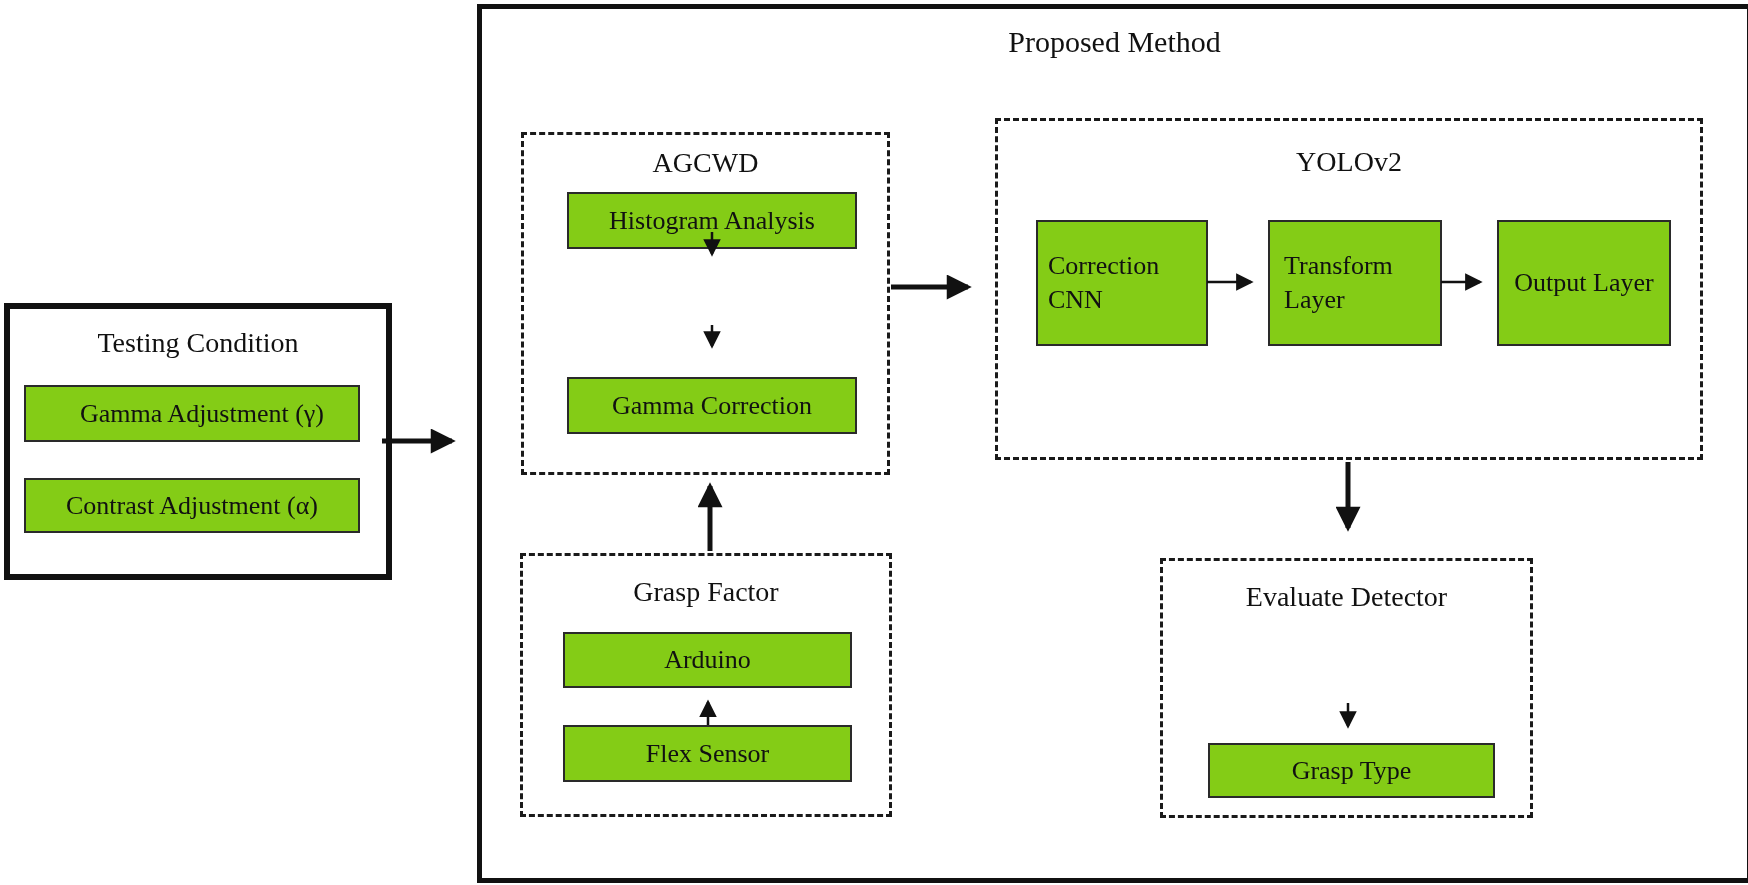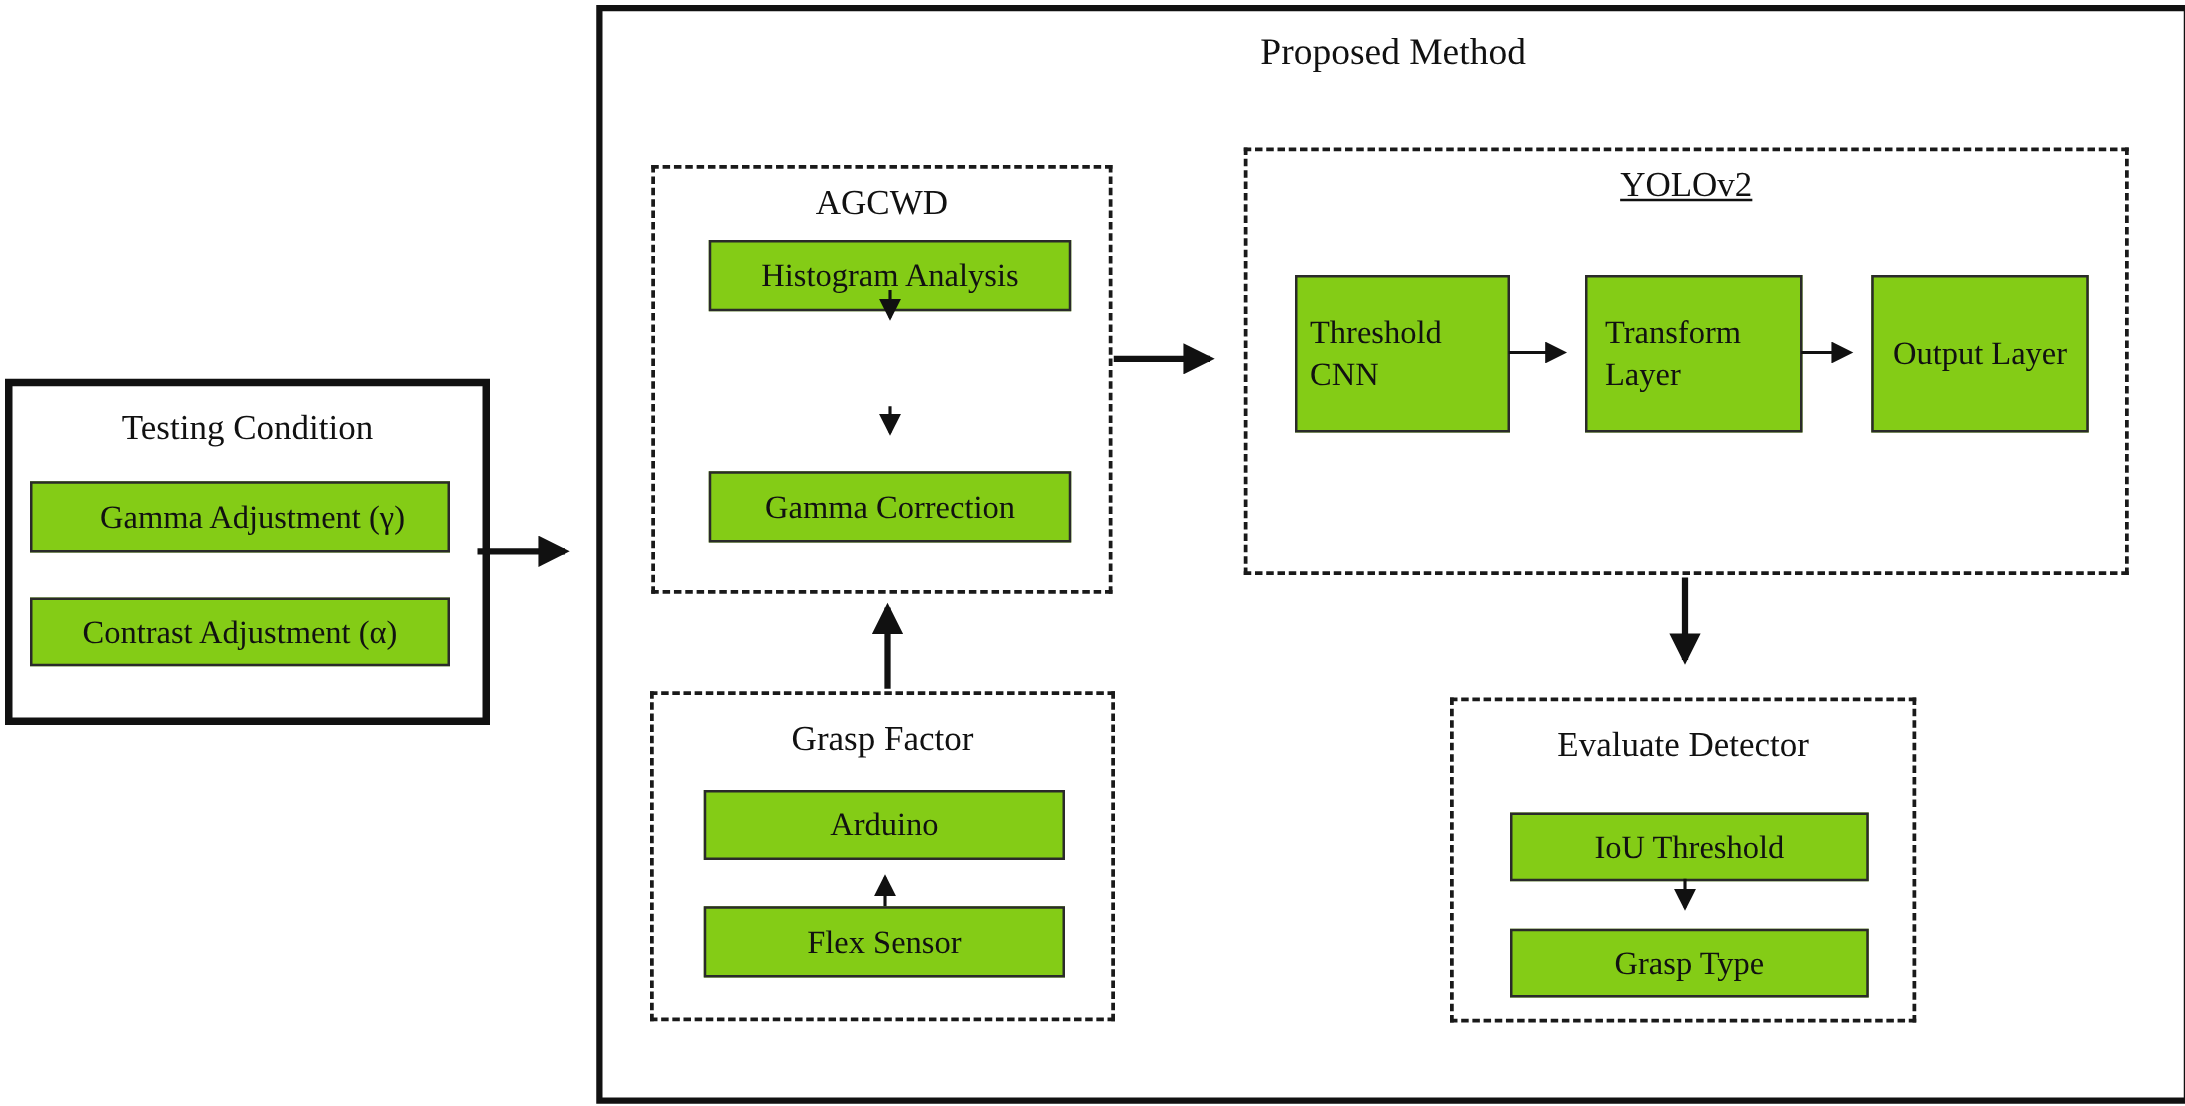--- a/index.html
+++ b/index.html
@@ -82,29 +82,28 @@
     <div class="node" style="left:43px;top:242px;width:290px;height:57px;">Gamma Correction</div>
   </div>
 
   <div class="abs dashed-group z2" style="left:520px;top:553px;width:372px;height:264px;box-sizing:border-box;">
     <div class="group-title" style="top:20px;">Grasp Factor</div>
     <div class="node" style="left:40px;top:76px;width:289px;height:56px;">Arduino</div>
     <div class="node" style="left:40px;top:169px;width:289px;height:57px;">Flex Sensor</div>
   </div>
 
   <div class="abs dashed-group z2" style="left:995px;top:118px;width:708px;height:342px;box-sizing:border-box;">
-    <div class="group-title" style="top:12px;text-decoration:underline;">YOLOv2</div>
-    <div class="node" style="left:38px;top:99px;width:172px;height:126px;padding:0 10px;">Threshold CNN</div>
+    <div class="group-title" style="top:25px;">YOLOv2</div>
+    <div class="node" style="left:38px;top:99px;width:172px;height:126px;padding:0 10px;">Correction CNN</div>
     <div class="node" style="left:270px;top:99px;width:174px;height:126px;padding:0 14px;">Transform Layer</div>
     <div class="node" style="left:499px;top:99px;width:174px;height:126px;">Output Layer</div>
   </div>
 
   <div class="abs dashed-group z2" style="left:1160px;top:558px;width:373px;height:260px;box-sizing:border-box;">
     <div class="group-title" style="top:20px;">Evaluate Detector</div>
-    <div class="node" style="left:45px;top:89px;width:287px;height:55px;">IoU Threshold</div>
     <div class="node" style="left:45px;top:182px;width:287px;height:55px;">Grasp Type</div>
   </div>
 
   <svg class="overlay" viewBox="0 0 1748 885">
     <defs>
       <marker id="ah-thick" viewBox="0 0 10 10" refX="8.5" refY="5" markerWidth="6" markerHeight="5" orient="auto-start-reverse">
         <path d="M0,0 L10,5 L0,10 z" fill="#111111"></path>
       </marker>
       <marker id="ah-thin" viewBox="0 0 10 10" refX="8.5" refY="5" markerWidth="9" markerHeight="7" orient="auto-start-reverse">
         <path d="M0,0 L10,5 L0,10 z" fill="#111111"></path>

